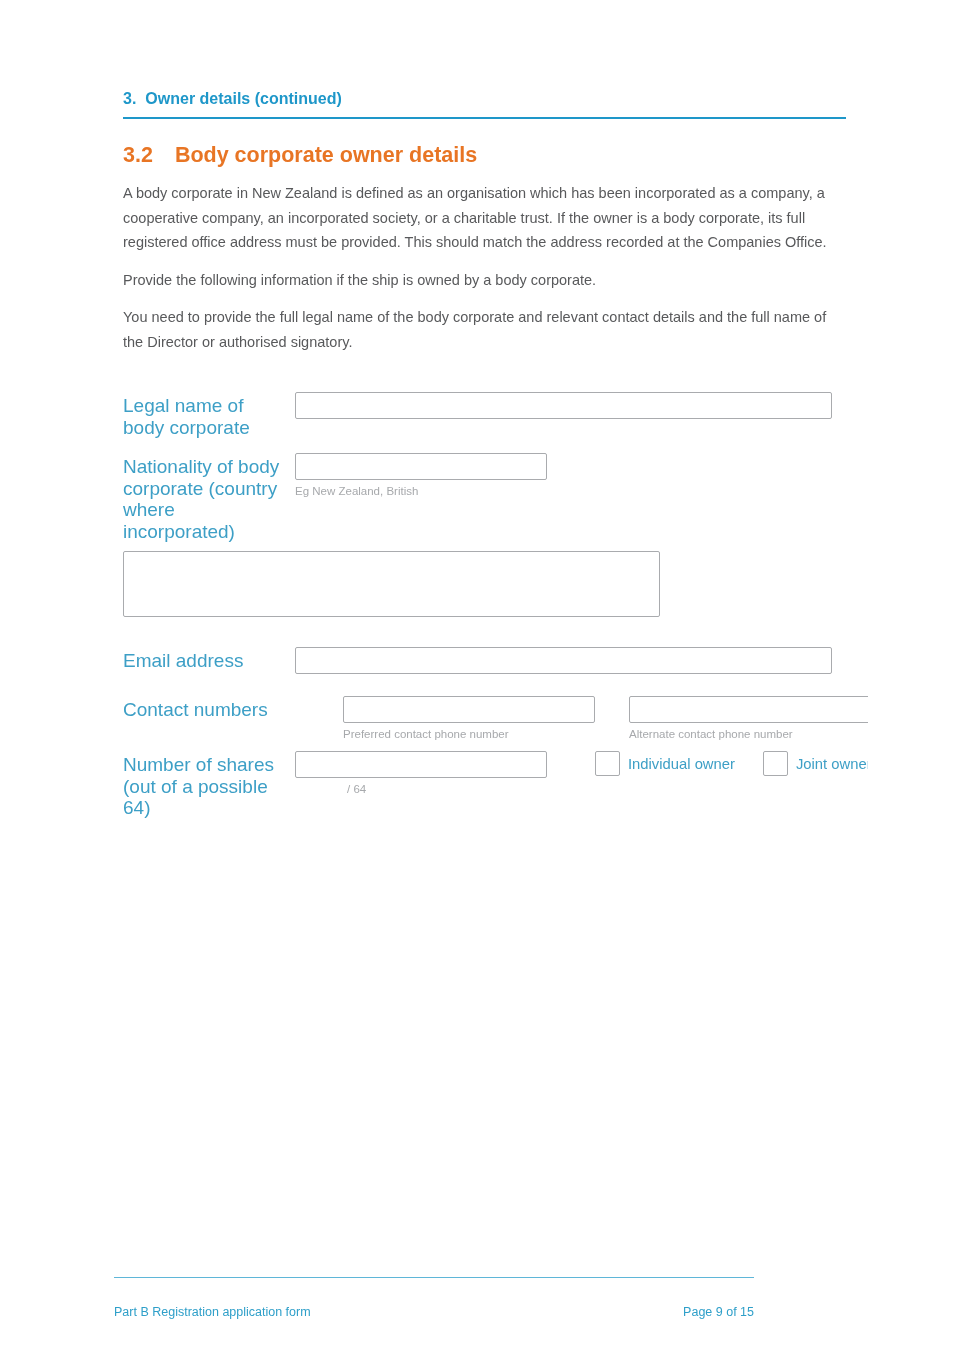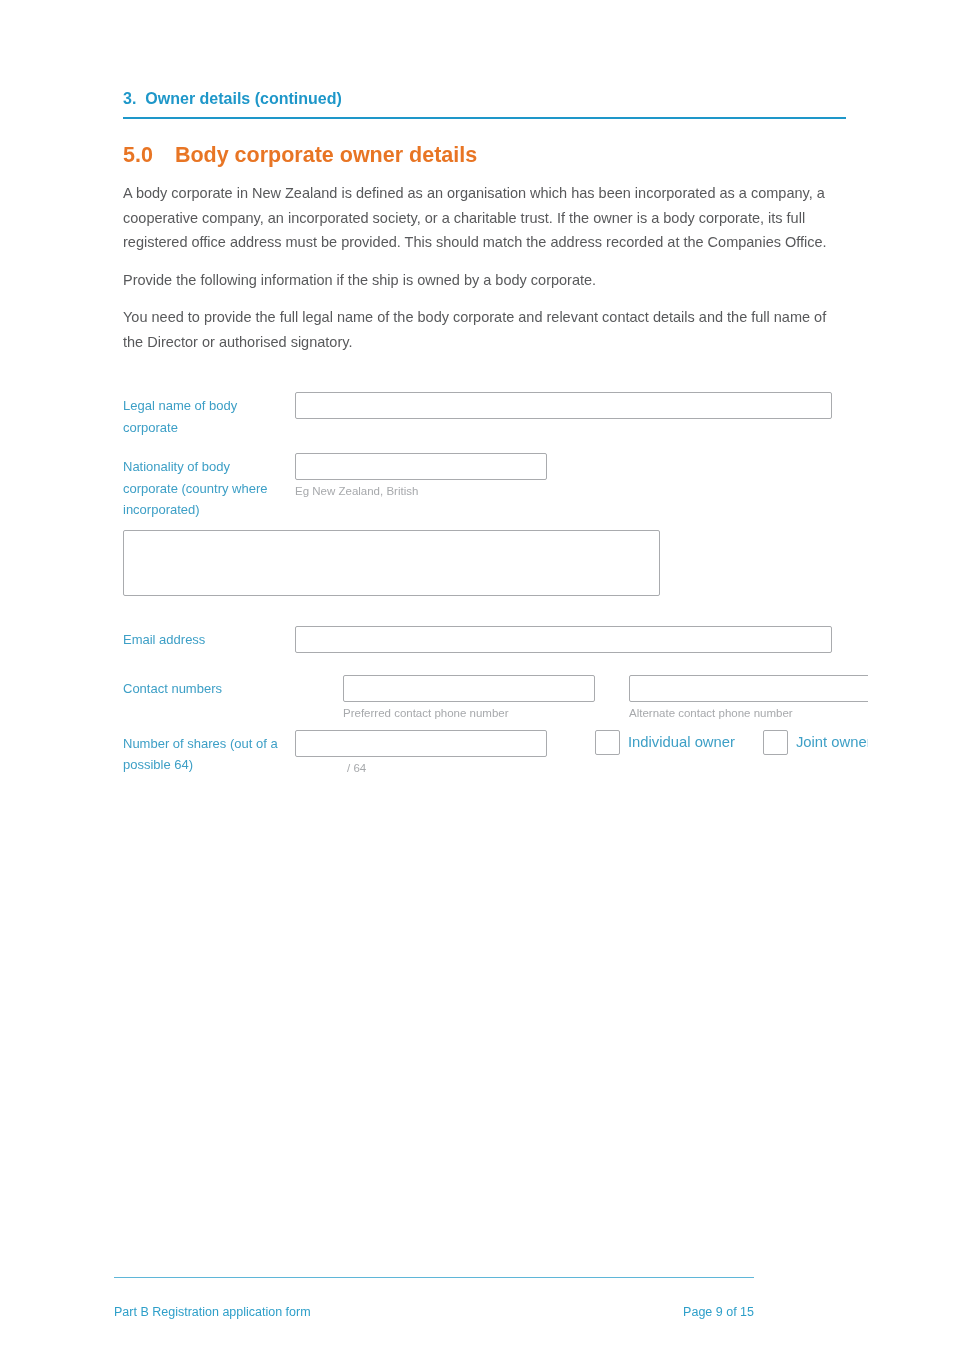--- a/index.html
+++ b/index.html
@@ -39,21 +39,21 @@
     font-size: 14.5px;
     line-height: 24.5px;
     color: #58595b;
   }
   .form { margin-top: 38px; }
   .form-row { display: flex; align-items: flex-start; }
   .form-label {
     flex: 0 0 172px;
     width: 172px;
     color: #3d9fc6;
-    font-size: 13px;
+    font-size: 19px;
     line-height: 21.5px;
     padding-top: 3px;
     padding-right: 12px;
   }
   .form-field { flex: 1 1 auto; }
   .box {
     border: 1px solid #a9abae;
     border-radius: 2px;
     background: #ffffff;
     font: 14px "Liberation Sans", sans-serif;
@@ -119,21 +119,21 @@
 <body>
 
 <div class="page">
   <div class="content">
 
     <h2 class="section-heading">
       <span class="num">3.</span><span>Owner details (continued)</span>
     </h2>
 
     <h1 class="subsection-heading">
-      <span class="num">5.0</span><span>Body corporate owner details</span>
+      <span class="num">3.2</span><span>Body corporate owner details</span>
     </h1>
 
     <div class="intro">
       <p>A body corporate in New Zealand is defined as an organisation which has been incorporated as a company, a cooperative company, an incorporated society, or a charitable trust. If the owner is a body corporate, its full registered office address must be provided. This should match the address recorded at the Companies Office.</p>
       <p>Provide the following information if the ship is owned by a body corporate.</p>
       <p>You need to provide the full legal name of the body corporate and relevant contact details and the full name of the Director or authorised signatory.</p>
     </div>
 
     <div class="form">
 

